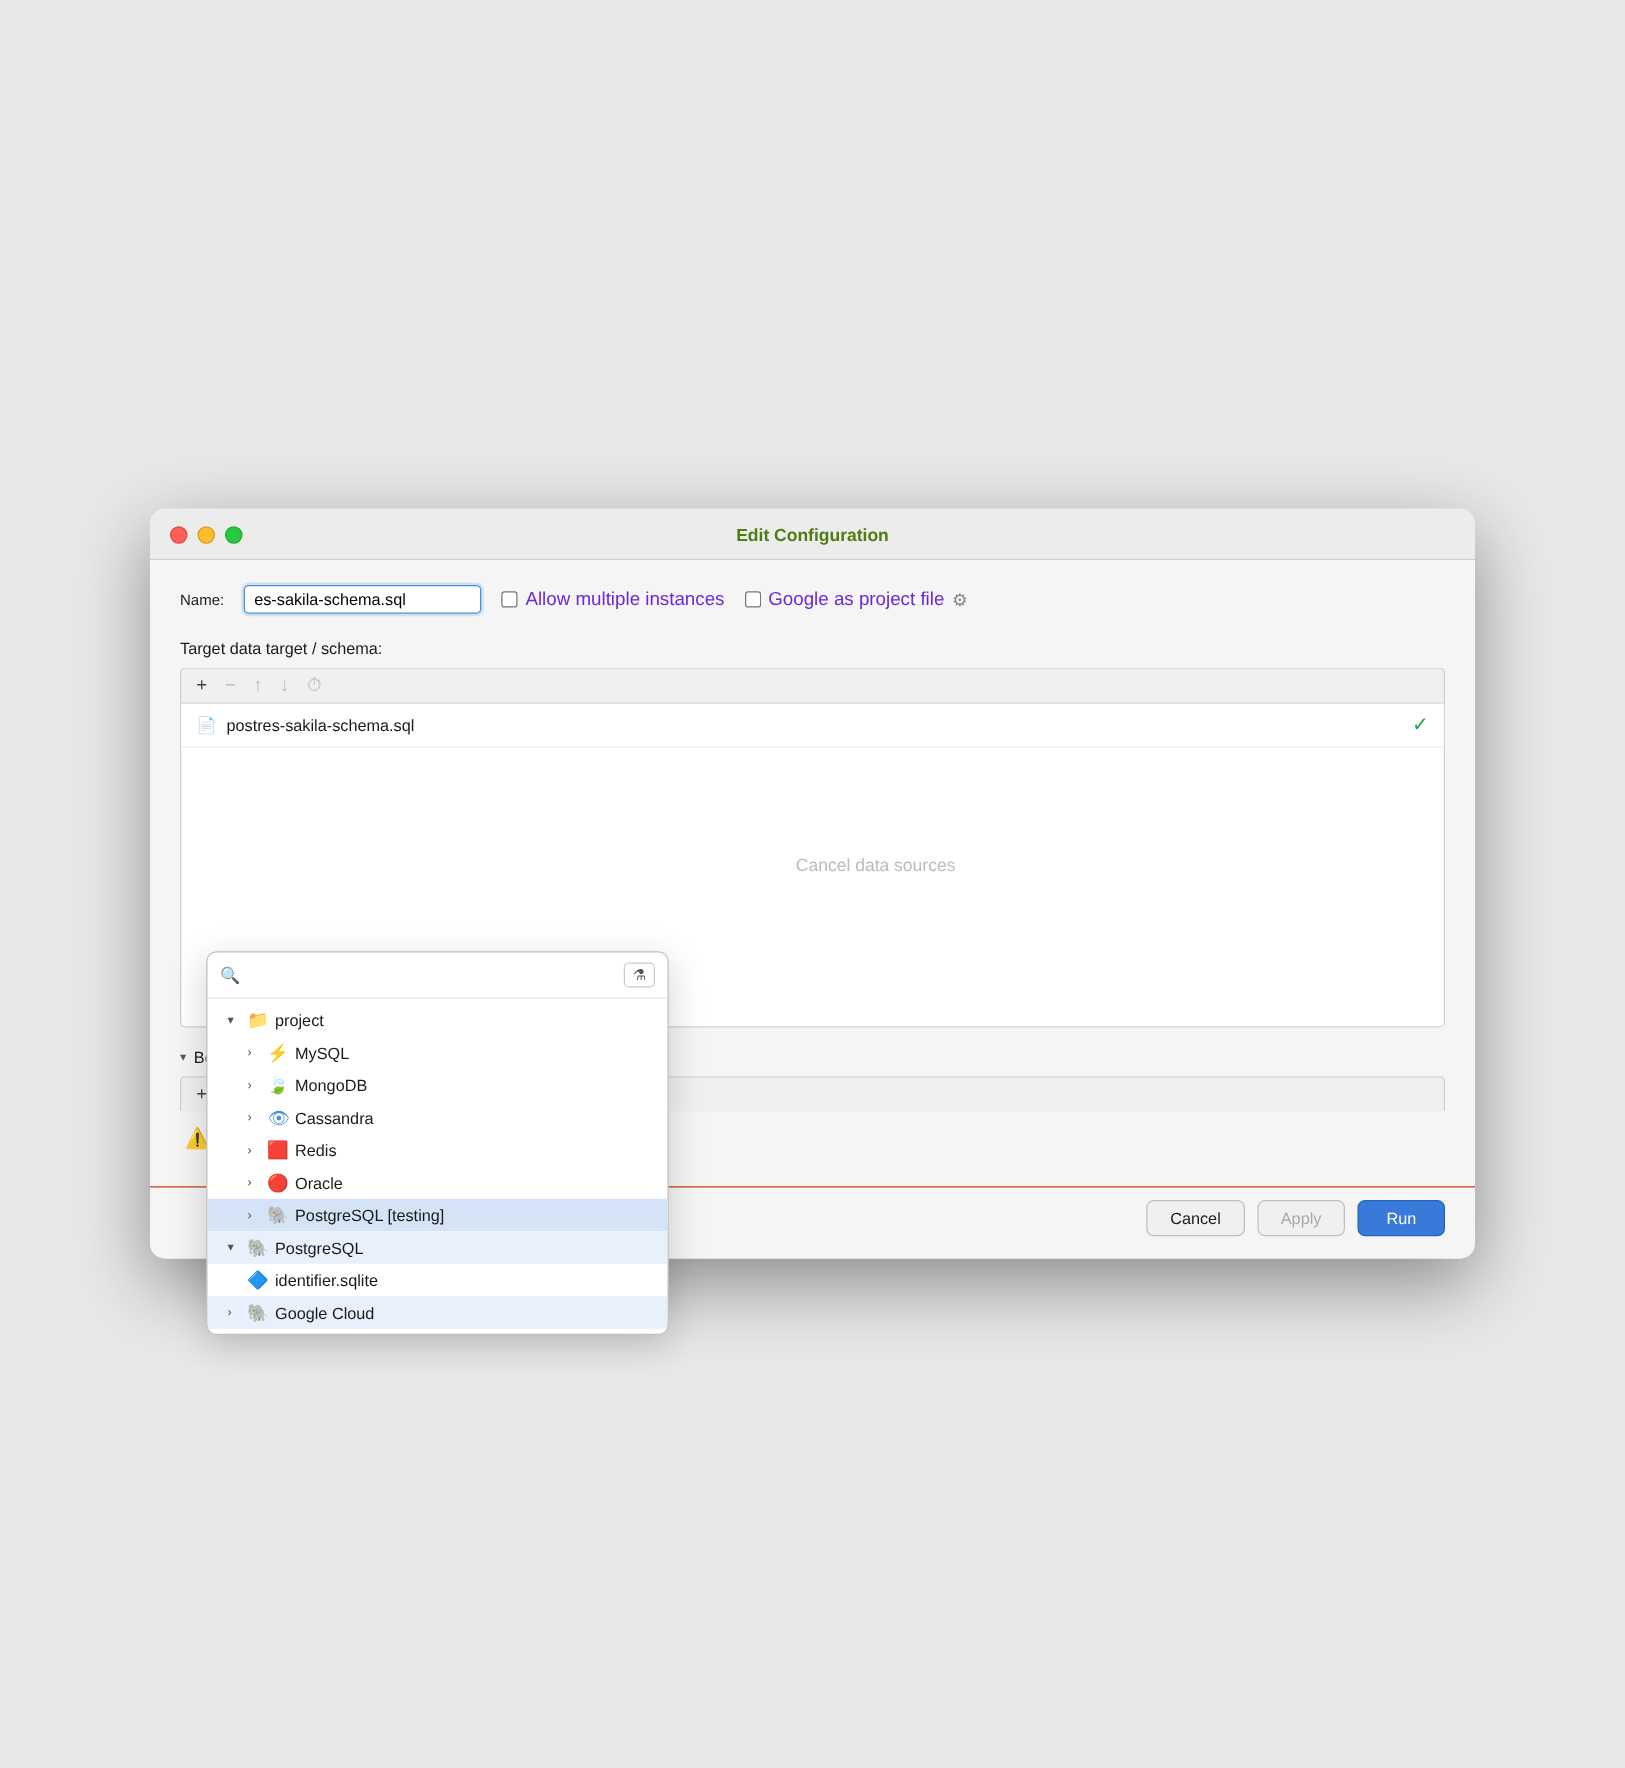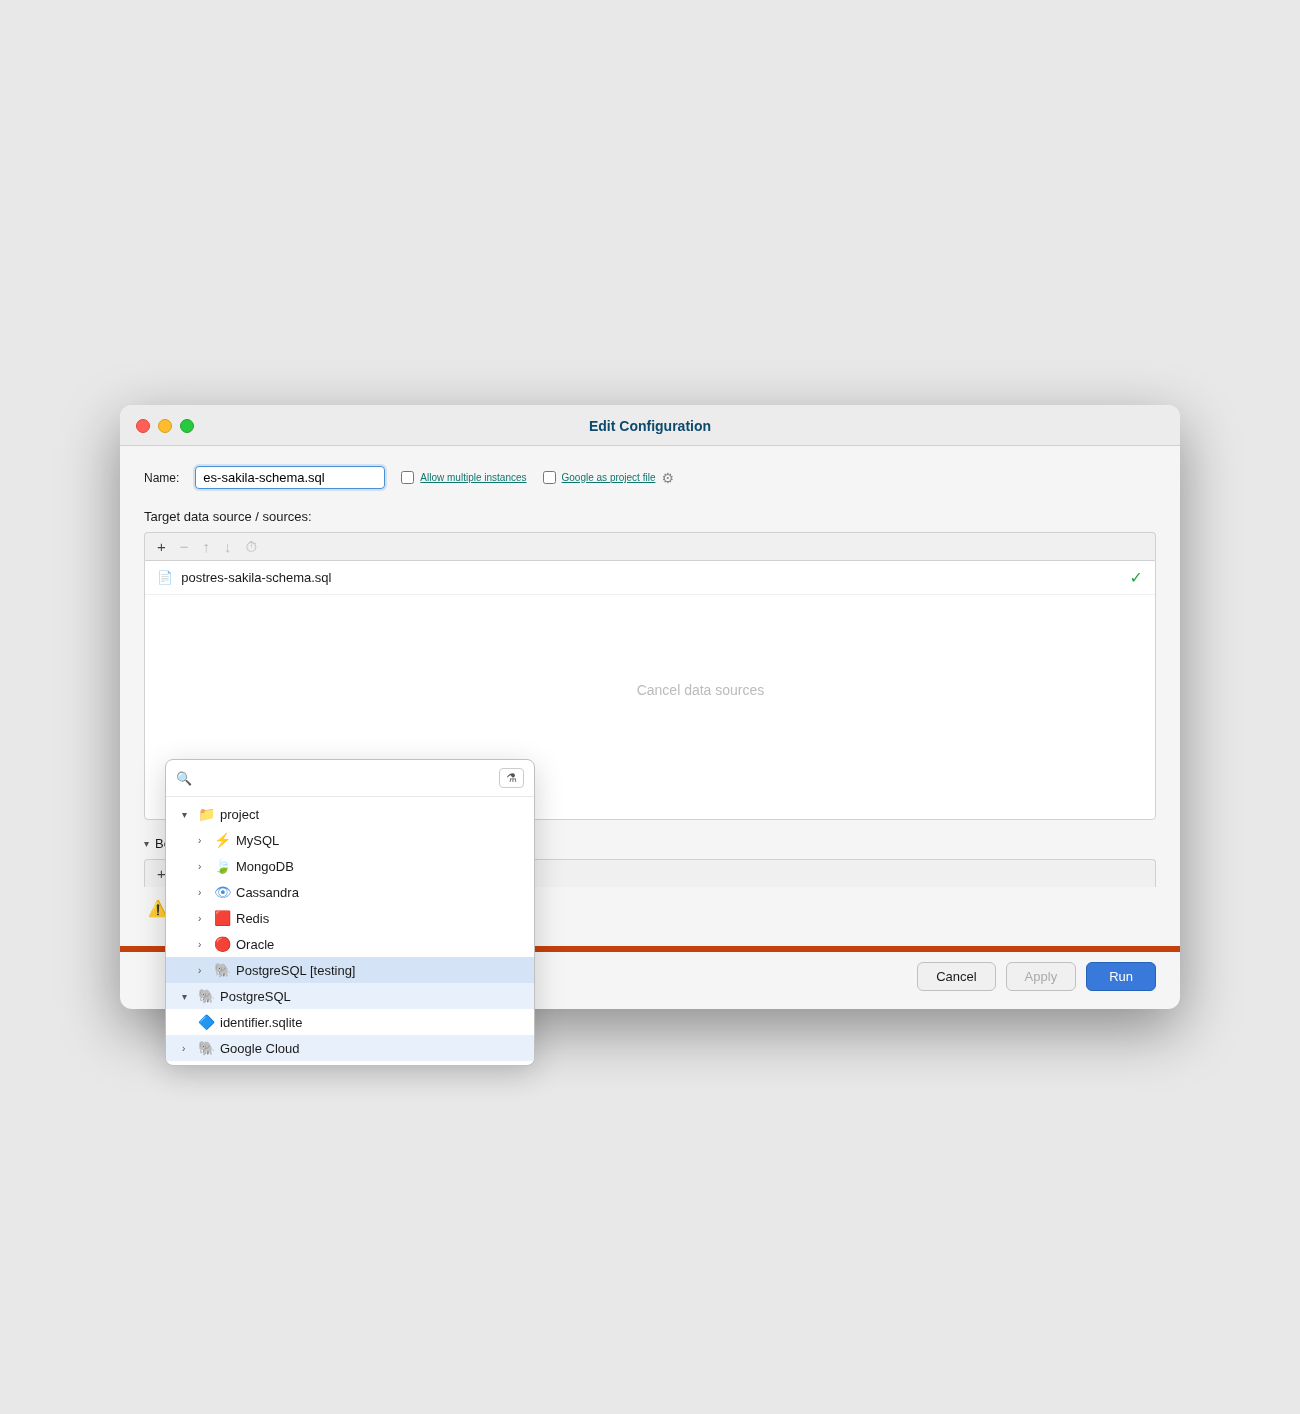--- a/index.html
+++ b/index.html
@@ -40,21 +40,21 @@
     }
     .tl-close { background: #ff5f57; border: 1px solid #e0443e; }
     .tl-min { background: #febc2e; border: 1px solid #d4a017; }
     .tl-max { background: #28c840; border: 1px solid #1aab29; }
     .title {
       position: absolute;
       left: 50%;
       transform: translateX(-50%);
       font-weight: 600;
       font-size: 14px;
-      color: #0c4a6e;
+      color: #4d7c0f;
     }
     .content {
       padding: 20px 24px 16px;
     }
     .name-row {
       display: flex;
       align-items: center;
       gap: 16px;
       margin-bottom: 20px;
       flex-wrap: wrap;
@@ -76,23 +76,22 @@
     .checkbox-group {
       display: flex;
       align-items: center;
       gap: 6px;
     }
     .checkbox-group input[type="checkbox"] {
       width: 13px;
       height: 13px;
     }
     .checkbox-label {
-      font-size: 10px;
-      color: #0f766e;
-      text-decoration: underline;
+      font-size: 15px;
+      color: #6d28d9;
     }
     .gear-icon {
       color: #888;
       font-size: 14px;
       cursor: pointer;
     }
     .section-label {
       font-size: 13px;
       color: #1a1a1a;
       margin-bottom: 8px;
@@ -285,21 +284,21 @@
       color: #e05252;
       font-size: 16px;
     }
     
     .footer {
       display: flex;
       justify-content: flex-end;
       align-items: center;
       padding: 10px 24px 18px;
       gap: 10px;
-      border-top: 6px solid #c2410c;
+      border-top: 1px solid #c2410c;
       margin-top: 4px;
     }
     .btn-cancel {
       background: #f0f0f0;
       border: 1px solid #c0c0c0;
       border-radius: 6px;
       padding: 6px 18px;
       font-size: 13px;
       cursor: pointer;
       color: #1a1a1a;
@@ -357,21 +356,21 @@
         <input type="checkbox" style="">
         <span class="checkbox-label">Allow multiple instances</span>
       </div>
       <div class="checkbox-group">
         <input type="checkbox" style="">
         <span class="checkbox-label">Google as project file</span>
         <span class="gear-icon">⚙</span>
       </div>
     </div>
 
-    <div class="section-label">Target data source / sources:</div>
+    <div class="section-label">Target data target / schema:</div>
 
     <div class="toolbar-bar">
       <button class="toolbar-btn">+</button>
       <button class="toolbar-btn disabled">−</button>
       <button class="toolbar-btn disabled">↑</button>
       <button class="toolbar-btn disabled">↓</button>
       <button class="toolbar-btn disabled">⏱</button>
     </div>
 
     <div class="data-panel" style="min-height: 260px; position: relative;">

